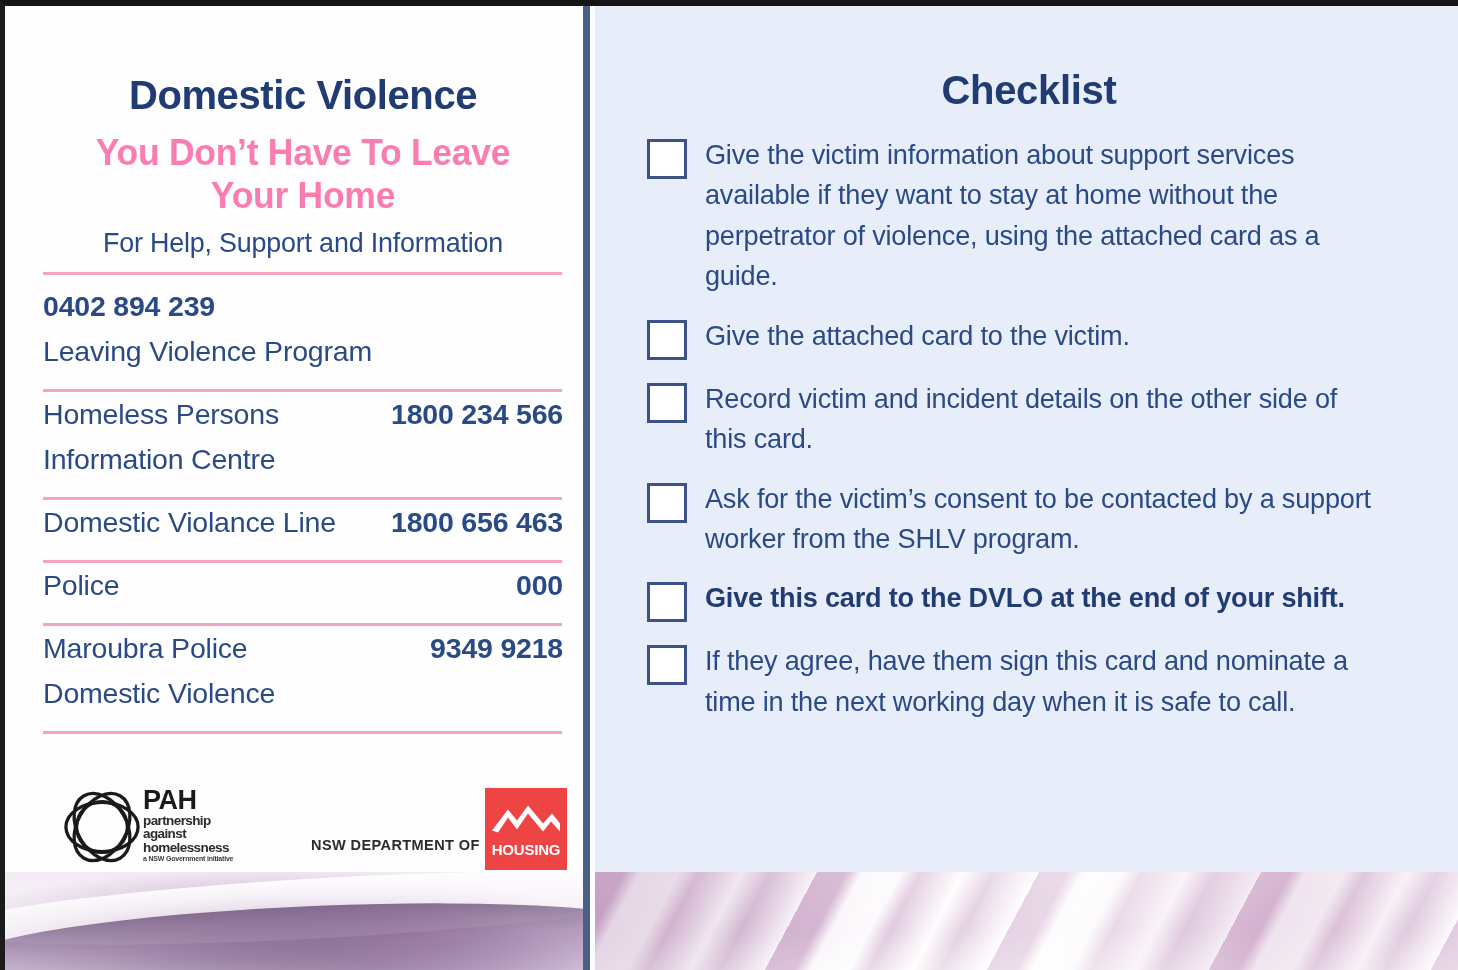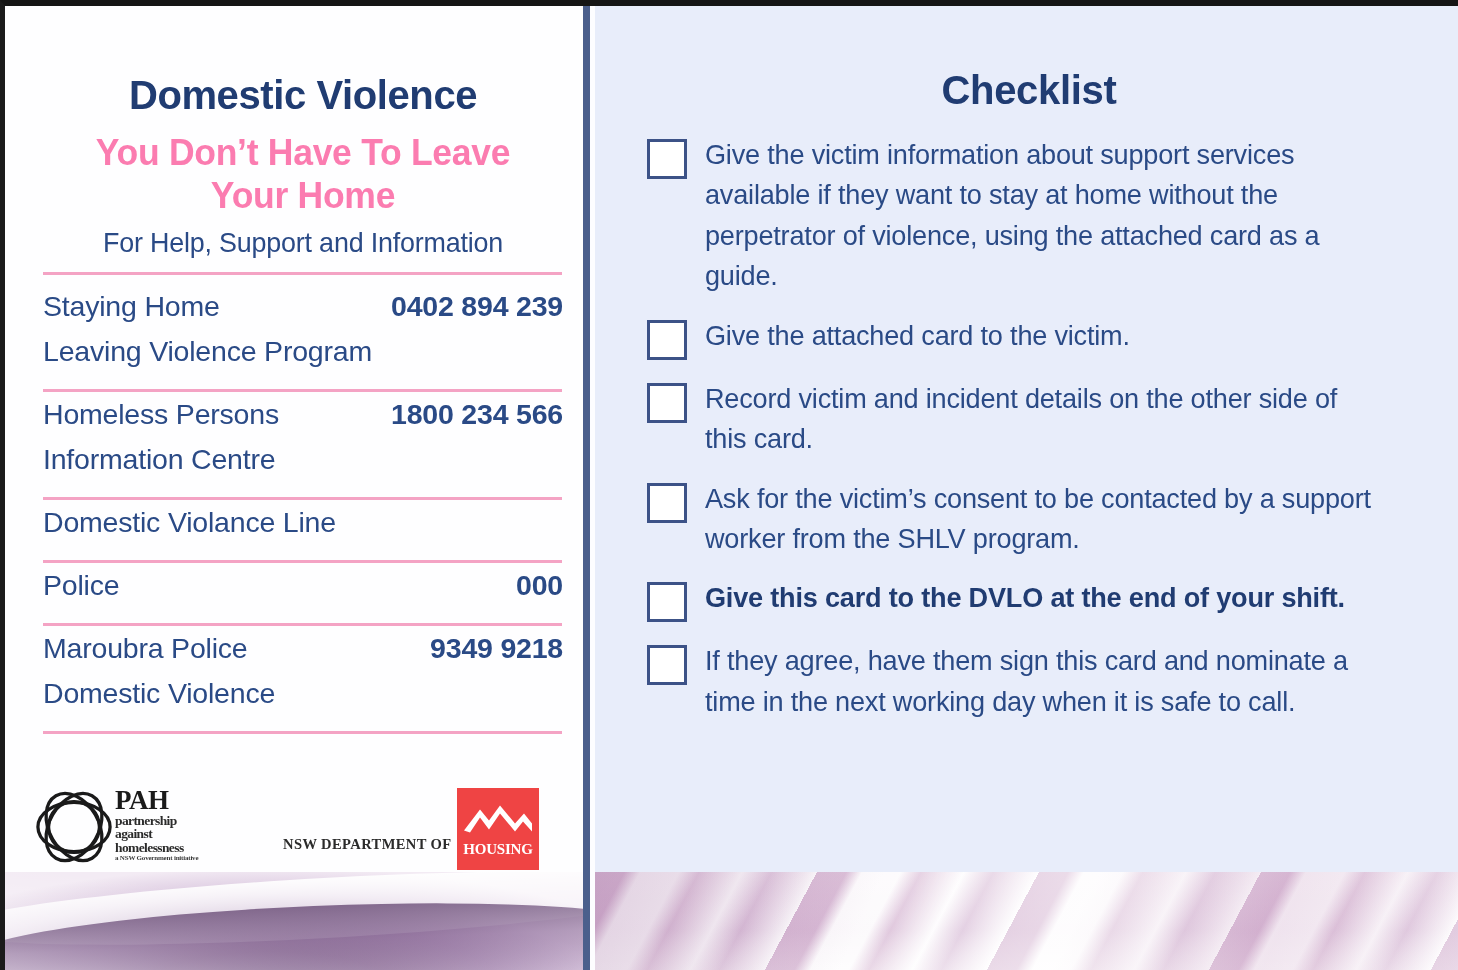--- a/index.html
+++ b/index.html
@@ -128,25 +128,24 @@
     font-size: 28.5px;
     color: #2a4a86;
     line-height: 1.58;
     letter-spacing: -0.2px;
   }
   .contact-block { padding-bottom: 2px; }
 
   
   .logos {
     position: absolute;
-    left: 26px;
+    left: 54px;
     top: 778px;
     width: 520px;
     height: 88px;
-    font-family: Liberation Serif, serif;
   }
 
   .pah-logo {
     position: absolute;
     left: 0; top: 0;
     width: 180px; height: 86px;
   }
   .pah-mark {
     position: absolute;
     left: 2px; top: 2px;
@@ -360,39 +359,39 @@
       <h2 class="title-pink">You Don’t Have To Leave Your Home</h2>
 
       <p class="subtitle">For Help, Support and Information</p>
 
       <div class="rule-pink"></div>
 
       <div class="contact">
 
         <div class="contact-block">
           <div class="contact-row">
-            <span class="contact-name">Staying Home</span>
             <span class="contact-num">0402 894 239</span>
           </div>
           <div class="contact-cont">Leaving Violence Program</div>
         </div>
         <div class="rule-pink"></div>
 
         <div class="contact-block">
           <div class="contact-row">
             <span class="contact-name">Homeless Persons</span>
             <span class="contact-num">1800 234 566</span>
           </div>
           <div class="contact-cont">Information Centre</div>
         </div>
         <div class="rule-pink"></div>
 
         <div class="contact-block">
           <div class="contact-row">
             <span class="contact-name">Domestic Violance Line</span>
+            <span class="contact-num">1800 656 463</span>
           </div>
         </div>
         <div class="rule-pink"></div>
 
         <div class="contact-block">
           <div class="contact-row">
             <span class="contact-name">Police</span>
             <span class="contact-num">000</span>
           </div>
         </div>

